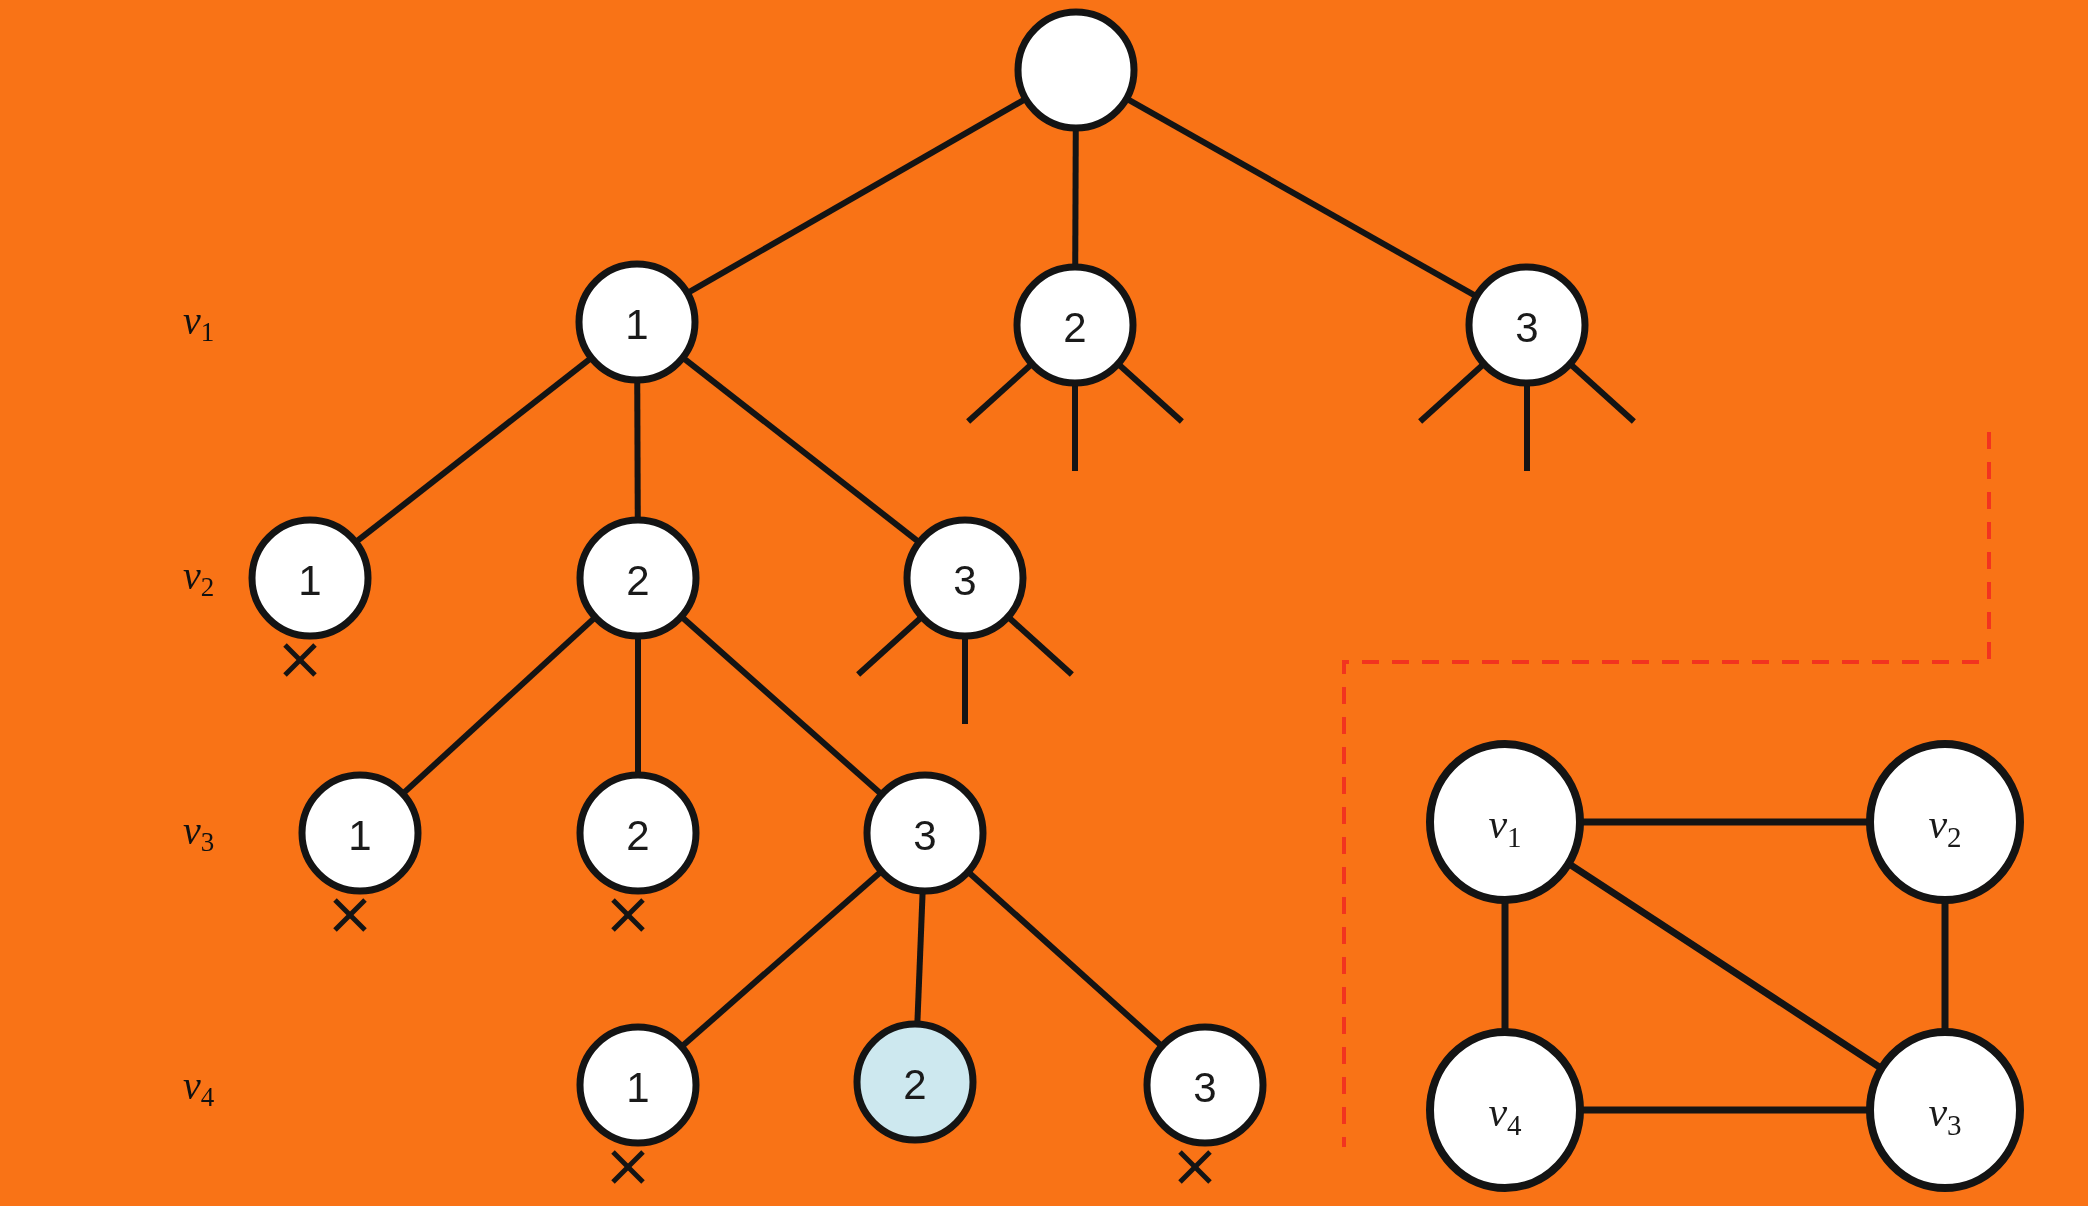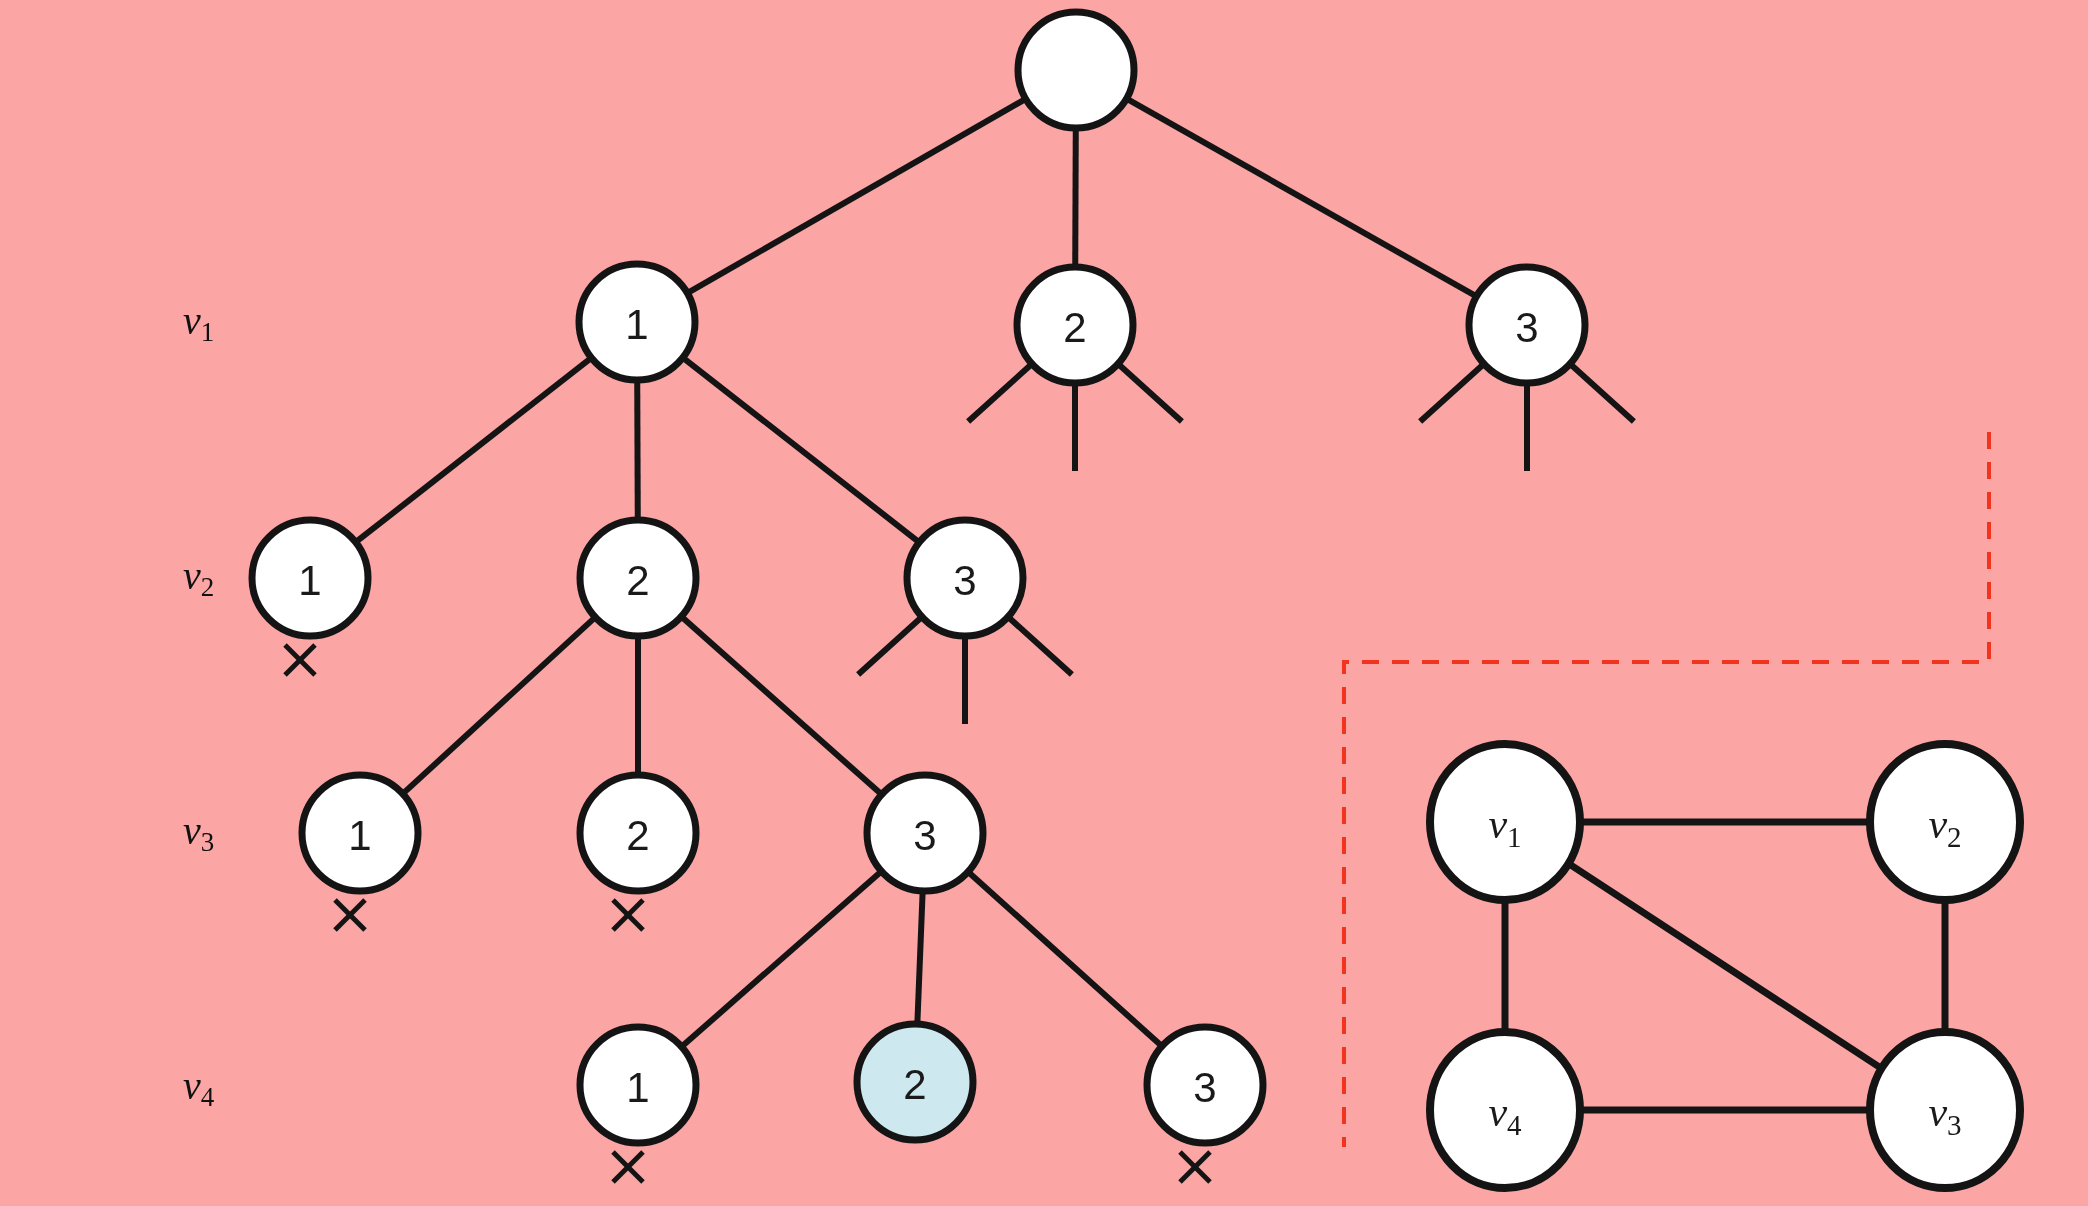--- a/index.html
+++ b/index.html
@@ -8,21 +8,21 @@
     padding: 0;
     background: #ffffff;
   }
   body {
     font-family: "Liberation Sans", sans-serif;
   }
   #canvas-wrap {
     position: relative;
     width: 2088px;
     height: 1206px;
-    background: #fca5a5;
+    background: #f97316;
     overflow: hidden;
     text-align: center;
   }
   #figure-svg {
     display: block;
     width: 2088px;
     height: 1206px;
   }
   .edge {
     stroke: #141414;

